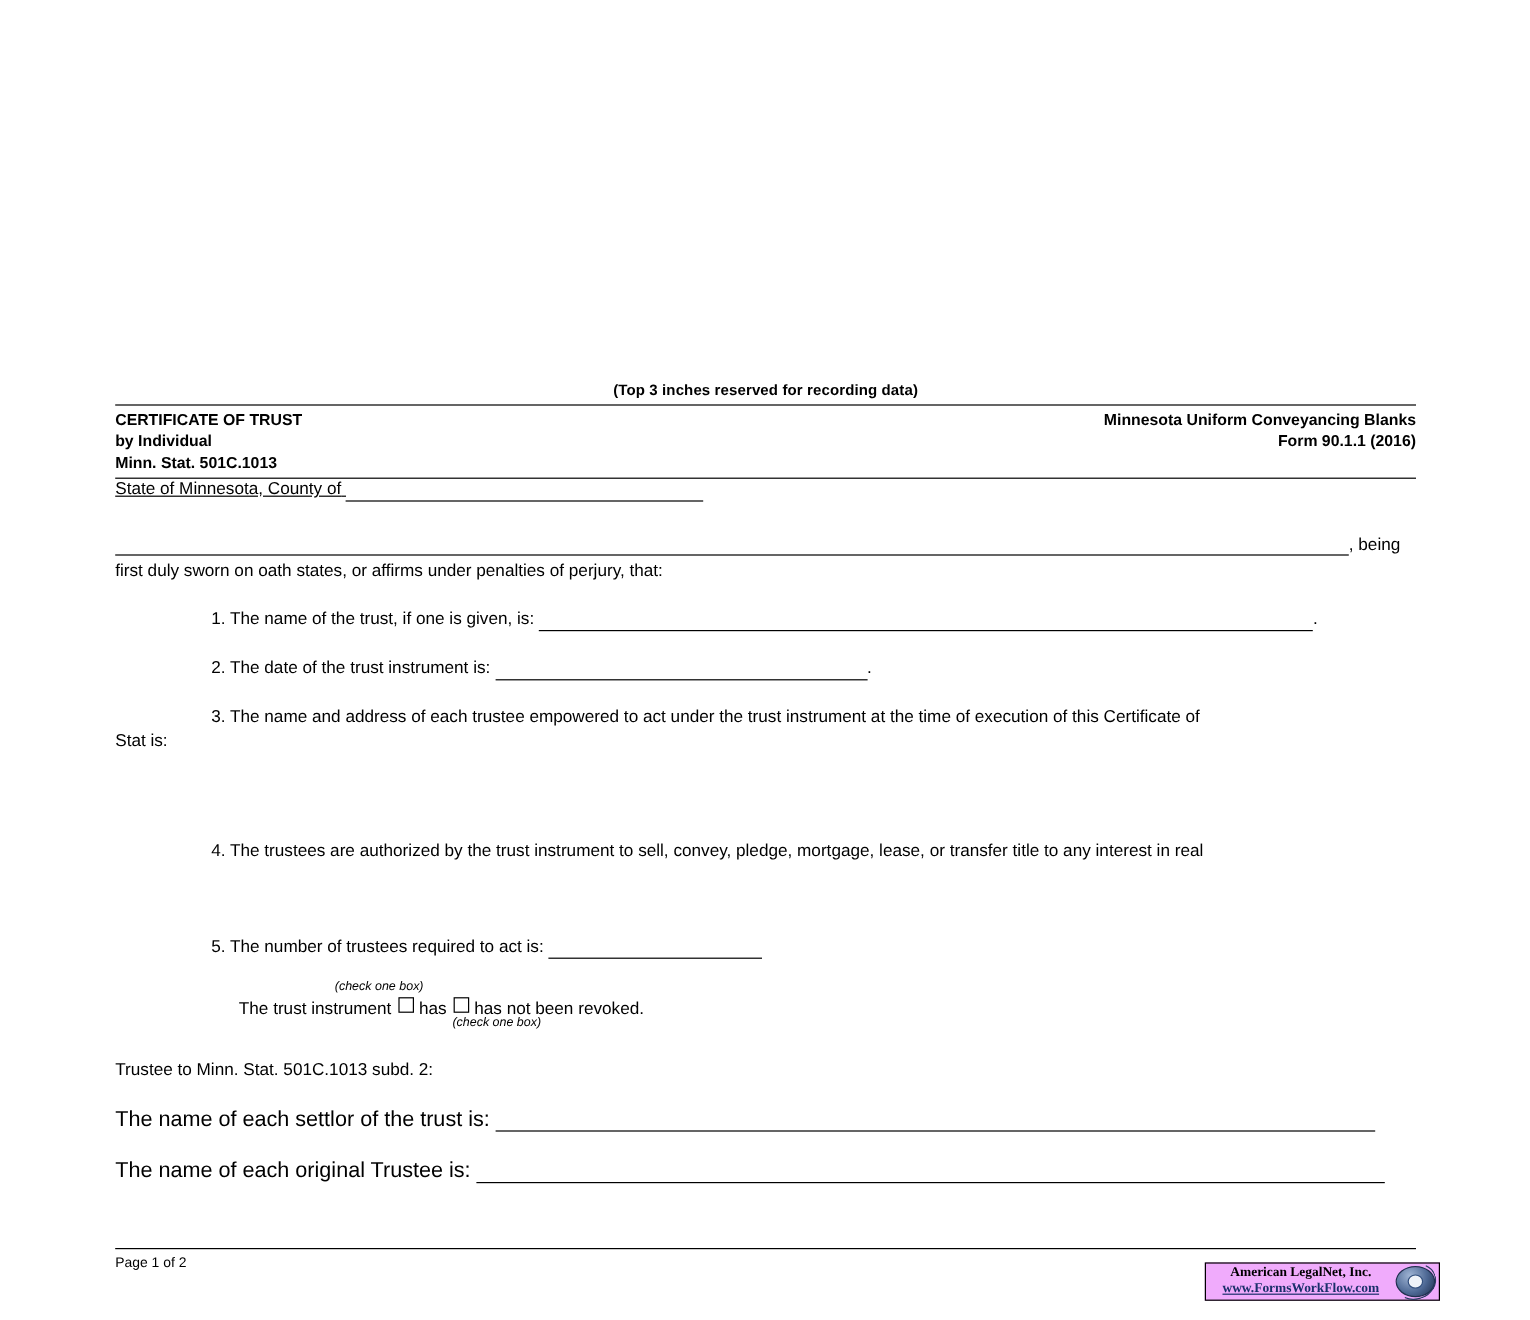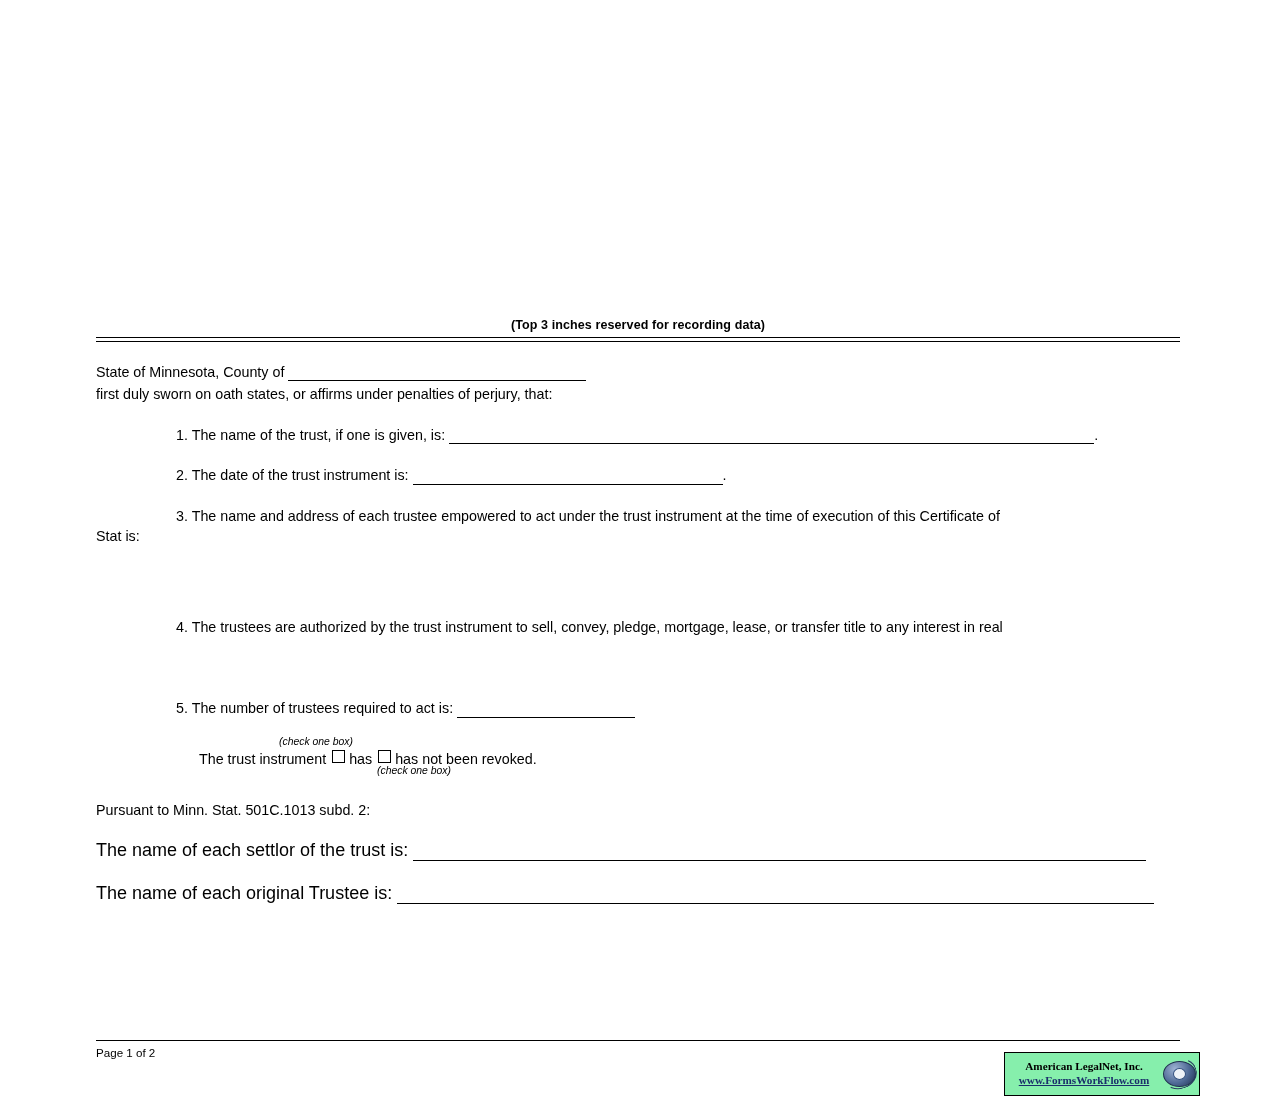--- a/index.html
+++ b/index.html
@@ -54,21 +54,21 @@
   }
   .header-rule {
     border-top: 1.8px solid #000;
     margin-top: 3px;
   }
   .body-text {
     font-size: 14.3px;
     line-height: 1.28;
   }
   .line-row {
-    margin-top: 21px;
+    text-decoration: underline;
   }
   .fill {
     display: inline-block;
     border-bottom: 1.3px solid #000;
     vertical-align: bottom;
     height: 0.95em;
   }
   .fullwide-line {
     margin-top: 27px;
   }
@@ -137,23 +137,23 @@
     left: 96px;
     top: 1046px;
     font-size: 11.6px;
     text-align: center;
   }
   .stamp {
     position: absolute;
     left: 1004px;
     top: 1052px;
     width: 196px;
-    height: 44px;
+    height: 32px;
     border: 1.2px solid #000;
-    background: #86efac;
+    background: #f0abfc;
     display: flex;
     align-items: center;
     box-sizing: border-box;
   }
   .stamp-text {
     flex: 1;
     text-align: center;
     line-height: 1.22;
     padding-left: 2px;
   }
@@ -211,27 +211,41 @@
 </head>
 <body>
 
 <div class="page">
 
   <div class="doc">
 
     <div class="reserved-note">(Top 3 inches reserved for recording data)</div>
     <div class="rule"></div>
 
+    <div class="header-block">
+      <div class="header-left">
+        <div>CERTIFICATE OF TRUST</div>
+        <div>by Individual</div>
+        <div>Minn. Stat. 501C.1013</div>
+      </div>
+      <div class="header-right">
+        <div>Minnesota Uniform Conveyancing Blanks</div>
+        <div>Form 90.1.1 (2016)</div>
+      </div>
+    </div>
     <div class="header-rule"></div>
 
     <div class="body-text line-row">
       <span>State of Minnesota, County of</span>
       <span class="fill" style="width:298px"></span>
     </div>
 
+    <div class="body-text fullwide-line">
+      <span class="fill" style="width:1028px"></span><span>, being</span>
+    </div>
     <div class="body-text" style="margin-top:4px">first duly sworn on oath states, or affirms under penalties of perjury, that:</div>
 
     <div class="item">
       <span class="indent"></span><span>1.</span>
       <span>The name of the trust, if one is given, is:</span>
       <span class="fill" style="width:645px"></span><span>.</span>
     </div>
 
     <div class="item">
       <span class="indent"></span><span>2.</span>
@@ -265,21 +279,21 @@
       <div class="row2">
         <span>The trust instrument</span>
         <span class="checkbox"></span><span>has</span>
         <span class="checkbox"></span><span>has not  been revoked.</span>
       </div>
       <div class="cap2">
         <span class="check-cap">(check one box)</span>
       </div>
     </div>
 
-    <div class="pursuant">Pursuant to Minn. Stat. 501C.1013 subd. 2:</div>
+    <div class="pursuant">Trustee to Minn. Stat. 501C.1013 subd. 2:</div>
 
     <div class="namerow">
       <span>The name of each settlor of the trust is:</span>
       <span class="fill" style="width:733px"></span>
     </div>
 
     <div class="namerow">
       <span>The name of each original Trustee is:</span>
       <span class="fill" style="width:757px"></span>
     </div>

